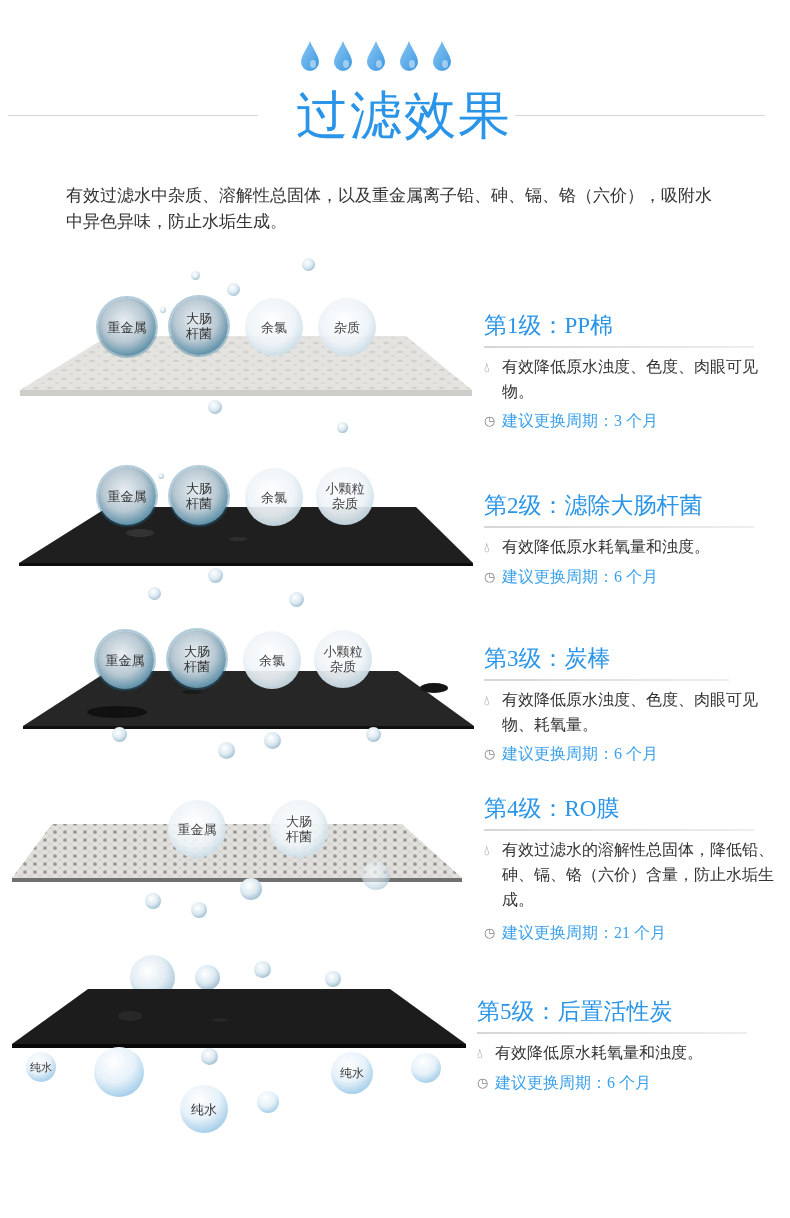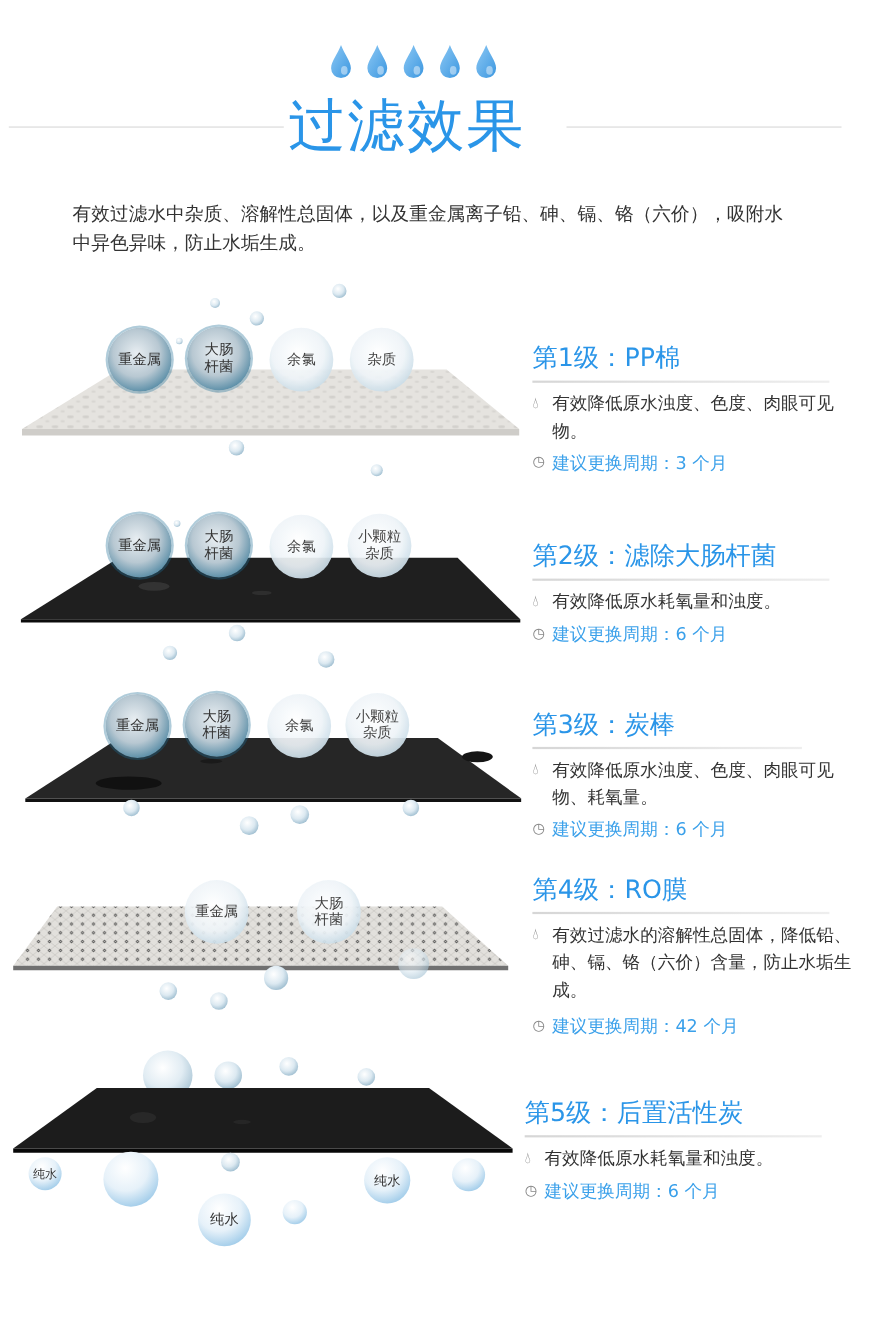--- a/index.html
+++ b/index.html
@@ -6,33 +6,33 @@
   html, body { width:790px; height:1218px; background:#ffffff; overflow:hidden; }
   body { position:relative; font-family:"DejaVu Sans", "Liberation Sans", sans-serif; color:#333; }
 
   .drops { position:absolute; left:300px; top:40px; width:170px; height:36px; display:flex; gap:13px; }
   .drop { width:20px; height:32px; position:relative; }
   .drop svg { width:20px; height:32px; display:block; }
 
   .title-line { position:absolute; top:115px; height:1px; background:#d8d8d8; }
   .title-line.left { left:8px; width:250px; }
   .title-line.right { left:515px; width:250px; }
-  .title { position:absolute; left:262px; top:80px; width:250px; text-align:left; font-size:52px; color:#2a95e8; letter-spacing:2px; font-weight:normal; line-height:70px; }
+  .title { position:absolute; left:262px; top:80px; width:250px; text-align:right; font-size:52px; color:#2a95e8; letter-spacing:2px; font-weight:normal; line-height:70px; }
 
   .intro { position:absolute; left:66px; top:182px; width:660px; font-size:17px; line-height:26px; color:#333; }
   .plate { position:absolute; }
   .plate svg { display:block; }
 
   .bubble { position:absolute; border-radius:50%; display:flex; align-items:center; justify-content:center; text-align:center; font-size:13px; line-height:15px; color:#333; }
   .bubble.dark { background:radial-gradient(circle at 45% 40%, #e8eef2 0%, #b8c8d2 45%, #5c8fa8 75%, #1e6f95 100%); box-shadow:0 0 0 2px rgba(30,110,150,0.35); }
   .bubble.light { background:radial-gradient(circle at 45% 40%, #ffffff 0%, #eef4f8 50%, #bcd4e2 85%, #8fb6cc 100%); opacity:0.92; }
   .bubble.pure { background:radial-gradient(circle at 40% 30%, #ffffff 0%, #e6f1f9 45%, #9fcbe9 80%, #4d9fd6 100%); }
   .dot { position:absolute; border-radius:50%; background:radial-gradient(circle at 40% 35%, #ffffff 0%, #dce9f1 45%, #8fb3c8 85%, #5f8ea8 100%); }
 
-  .info { position:absolute; width:300px; }
+  .info { position:absolute; width:300px;font-family:Liberation Serif, serif; }
   .info .stage-title { font-size:23px; color:#2a95e8; line-height:32px; white-space:nowrap; }
   .info .rule { height:2px; background:linear-gradient(to right,#d6d6d6,#eeeeee); margin:4px 0 6px 0; width:270px; }
   .info .desc { display:flex; font-size:16px; line-height:25px; color:#333; }
   .info .desc .ic { width:18px; flex:0 0 18px; color:#888; font-size:14px; padding-top:1px; }
   .info .cycle { display:flex; align-items:center; font-size:16px; color:#3aa0ea; line-height:26px; margin-top:4px; }
   .info .cycle .ic { width:18px; flex:0 0 18px; color:#888; font-size:13px; }
 </style>
 </head>
 <body>
 
@@ -222,21 +222,21 @@
 
 <div class="info" style="left:484px;top:793px;">
   <div class="stage-title">第4级：RO膜</div>
   <div class="rule"></div>
   <div class="desc" style="width:290px;">
       <span class="ic">💧︎</span>
       <span>有效过滤水的溶解性总固体，降低铅、砷、镉、铬（六价）含量，防止水垢生成。</span>
     </div>
   <div class="cycle" style="margin-top:8px;">
       <span class="ic">◷</span>
-      <span>建议更换周期：42 个月</span>
+      <span>建议更换周期：21 个月</span>
     </div>
 </div>
 
 <div class="dot" style="left:130px;top:955px;width:45px;height:45px;opacity:0.85;"></div>
 <div class="dot" style="left:195px;top:965px;width:25px;height:25px;"></div>
 <div class="dot" style="left:254px;top:961px;width:17px;height:17px;"></div>
 <div class="dot" style="left:325px;top:971px;width:16px;height:16px;"></div>
 <div class="plate" style="left:10px;top:988px;">
   <svg width="460" height="62" viewBox="0 0 460 62">
     <polygon points="78,1 380,1 456,56 2,56" fill="#1c1c1c"></polygon>

